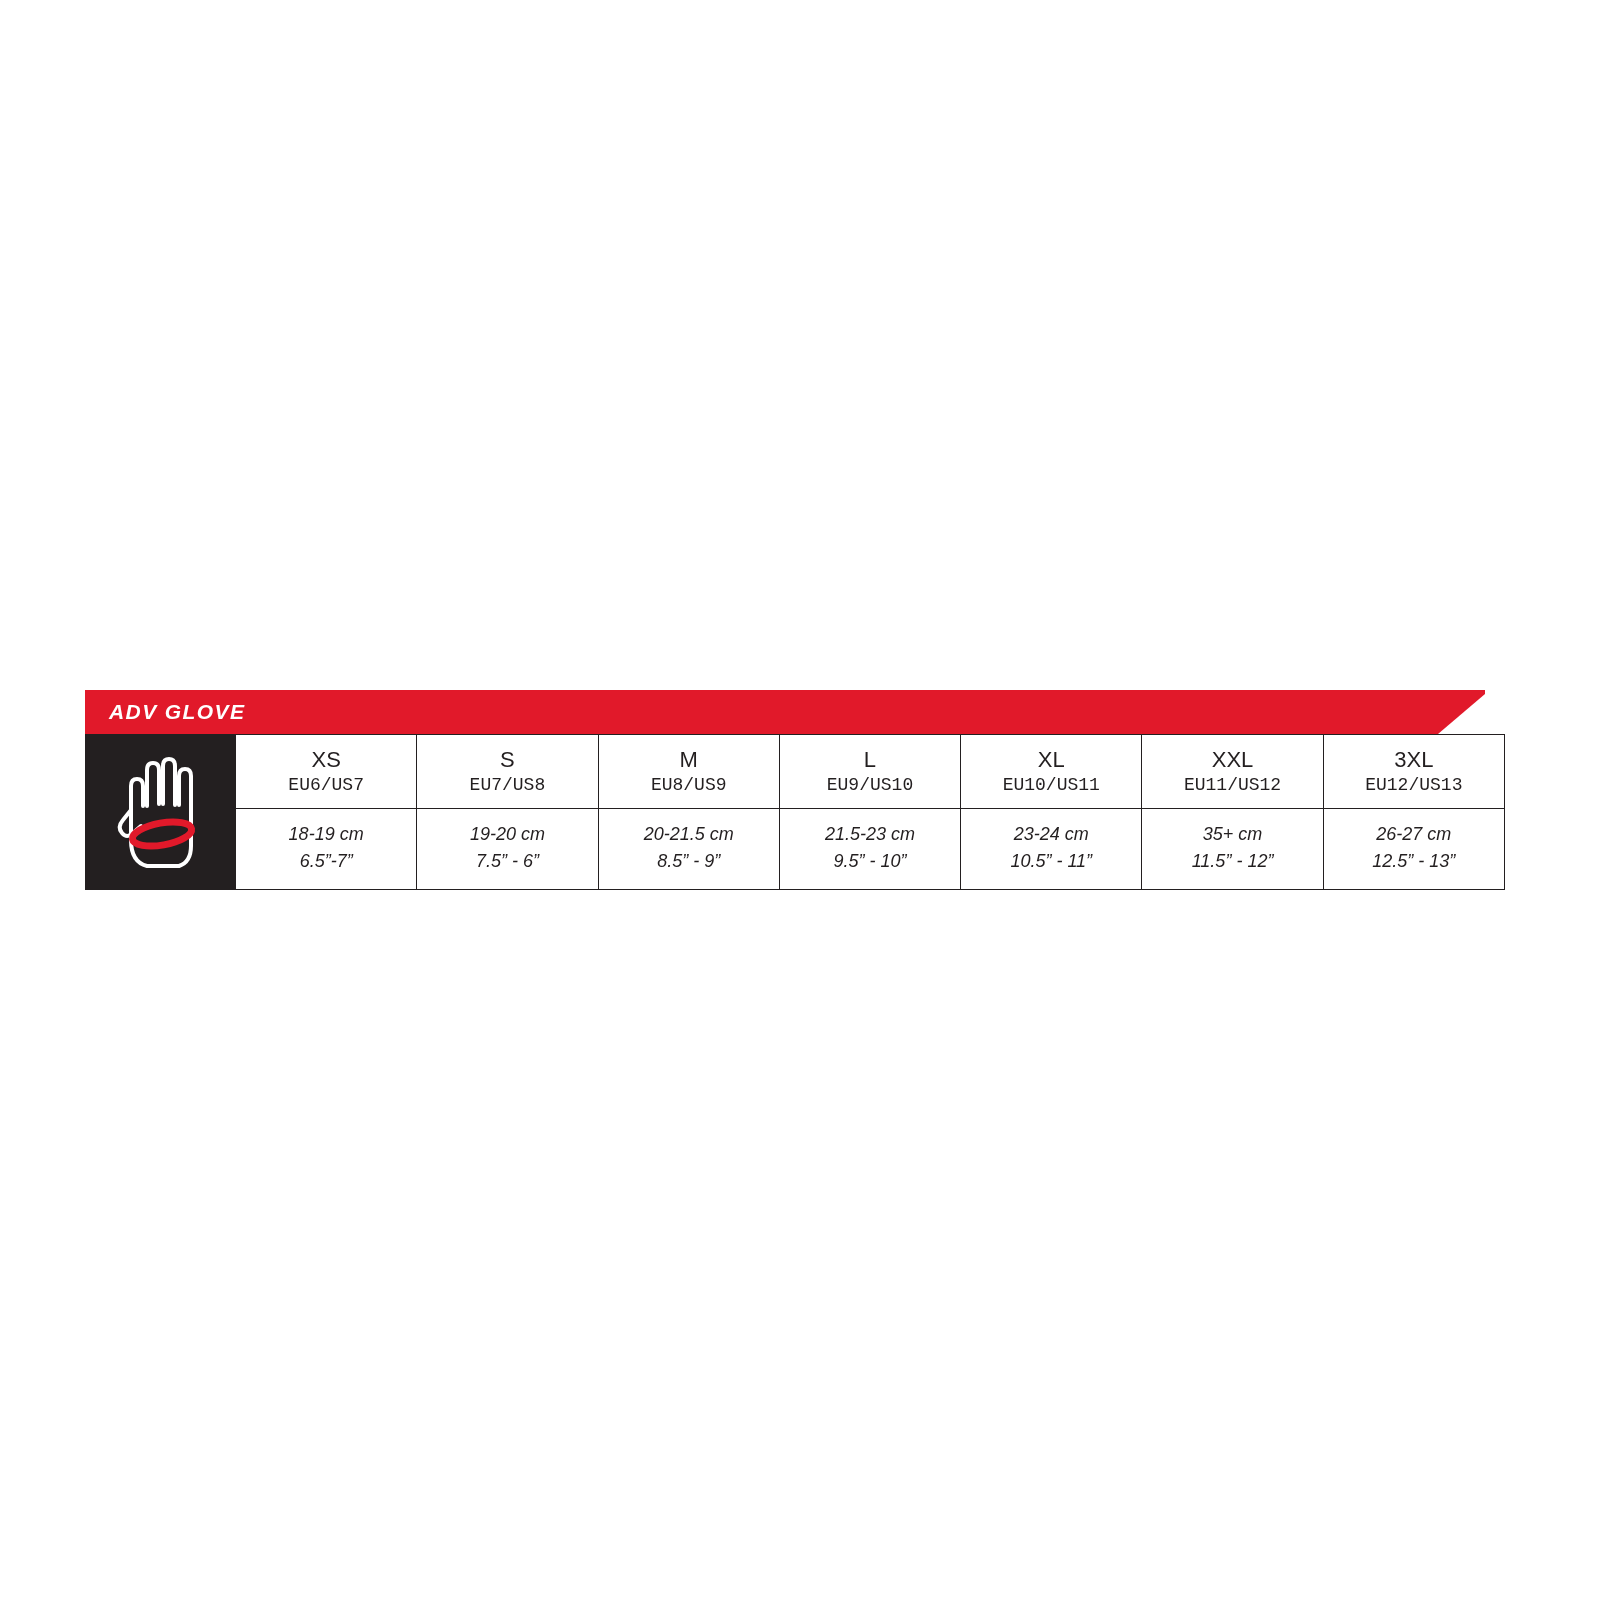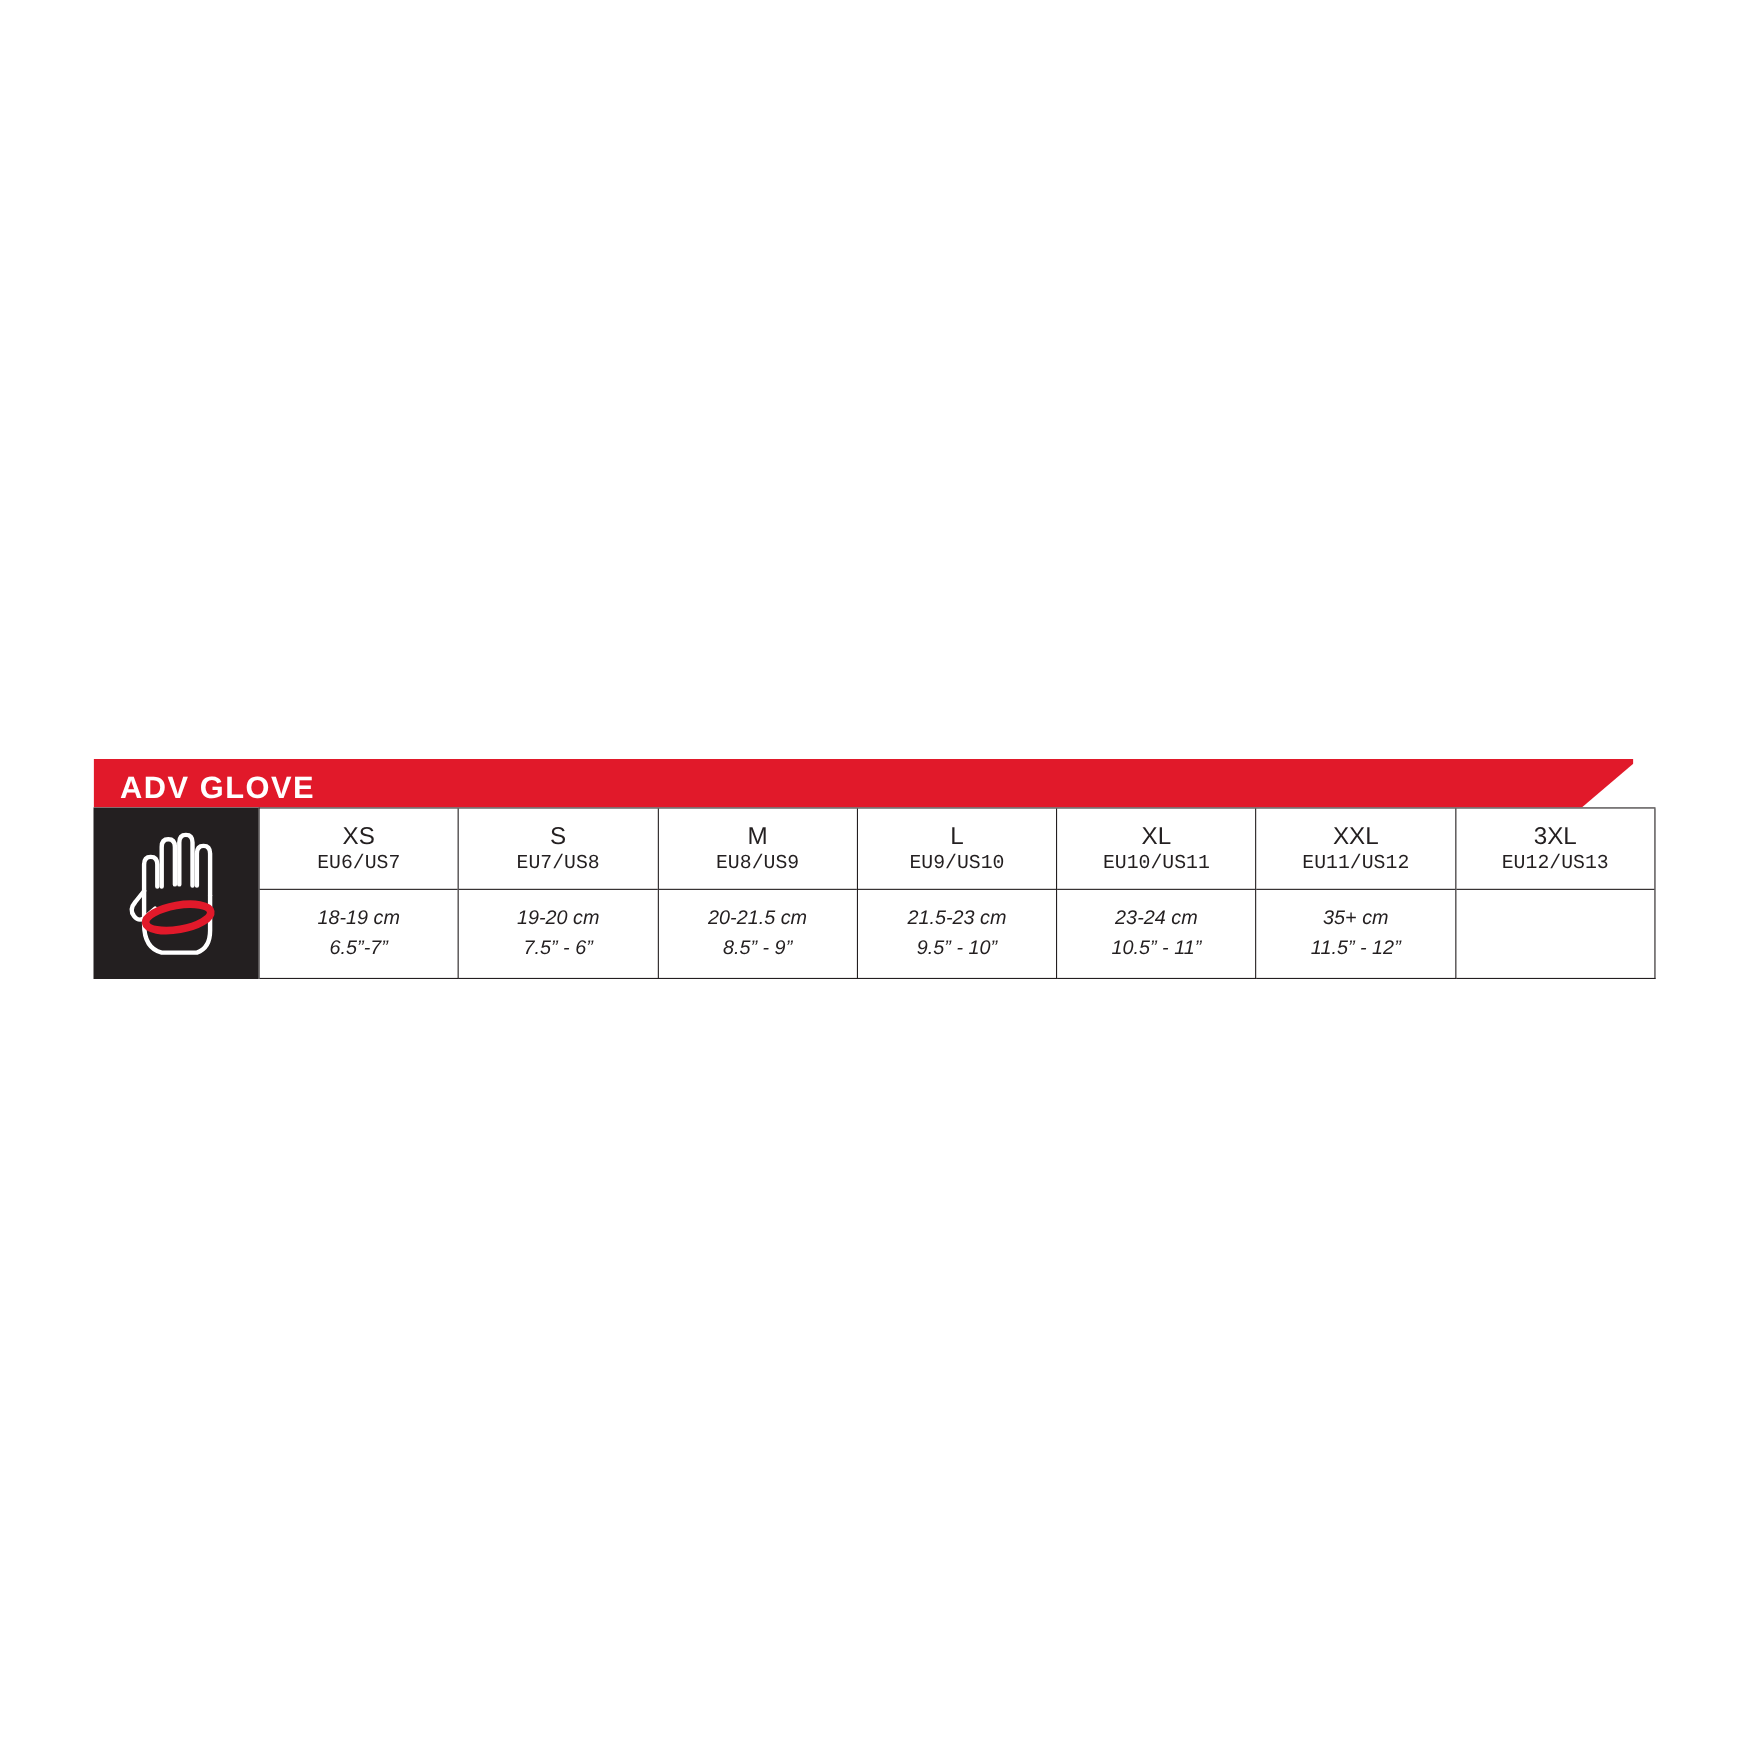--- a/index.html
+++ b/index.html
@@ -29,24 +29,25 @@
     width: 1400px;
     background: #e1192a;
     
     clip-path: polygon(0 0, 1400px 0, 1400px 4px, 1353px 44px, 0 44px);
   }
   .banner-title {
     position: absolute;
     left: 24px;
     top: 10px;
     color: #ffffff;
-    font-size: 28px;
+    font-size: 21px;
     font-weight: bold;
     letter-spacing: 1.4px;
     font-family: "Liberation Sans", sans-serif;
+    font-style: italic;
   }
   
   .table-row {
     display: flex;
     align-items: stretch;
     border-radius: 31px;
   }
   .glove-cell {
     width: 150px;
     min-width: 150px;
@@ -194,19 +195,23 @@
             <div class="cm">35+ cm</div>
             <div class="inch">11.5” - 12”</div>
           </div>
         </div>
 
         <div class="col">
           <div class="head">
             <div class="size">3XL</div>
             <div class="code">EU12/US13</div>
           </div>
+          <div class="body-cell">
+            <div class="cm">26-27 cm</div>
+            <div class="inch">12.5” - 13”</div>
+          </div>
         </div>
 
       </div>
     </div>
 
   </div>
 </div>
 
 </body></html>

